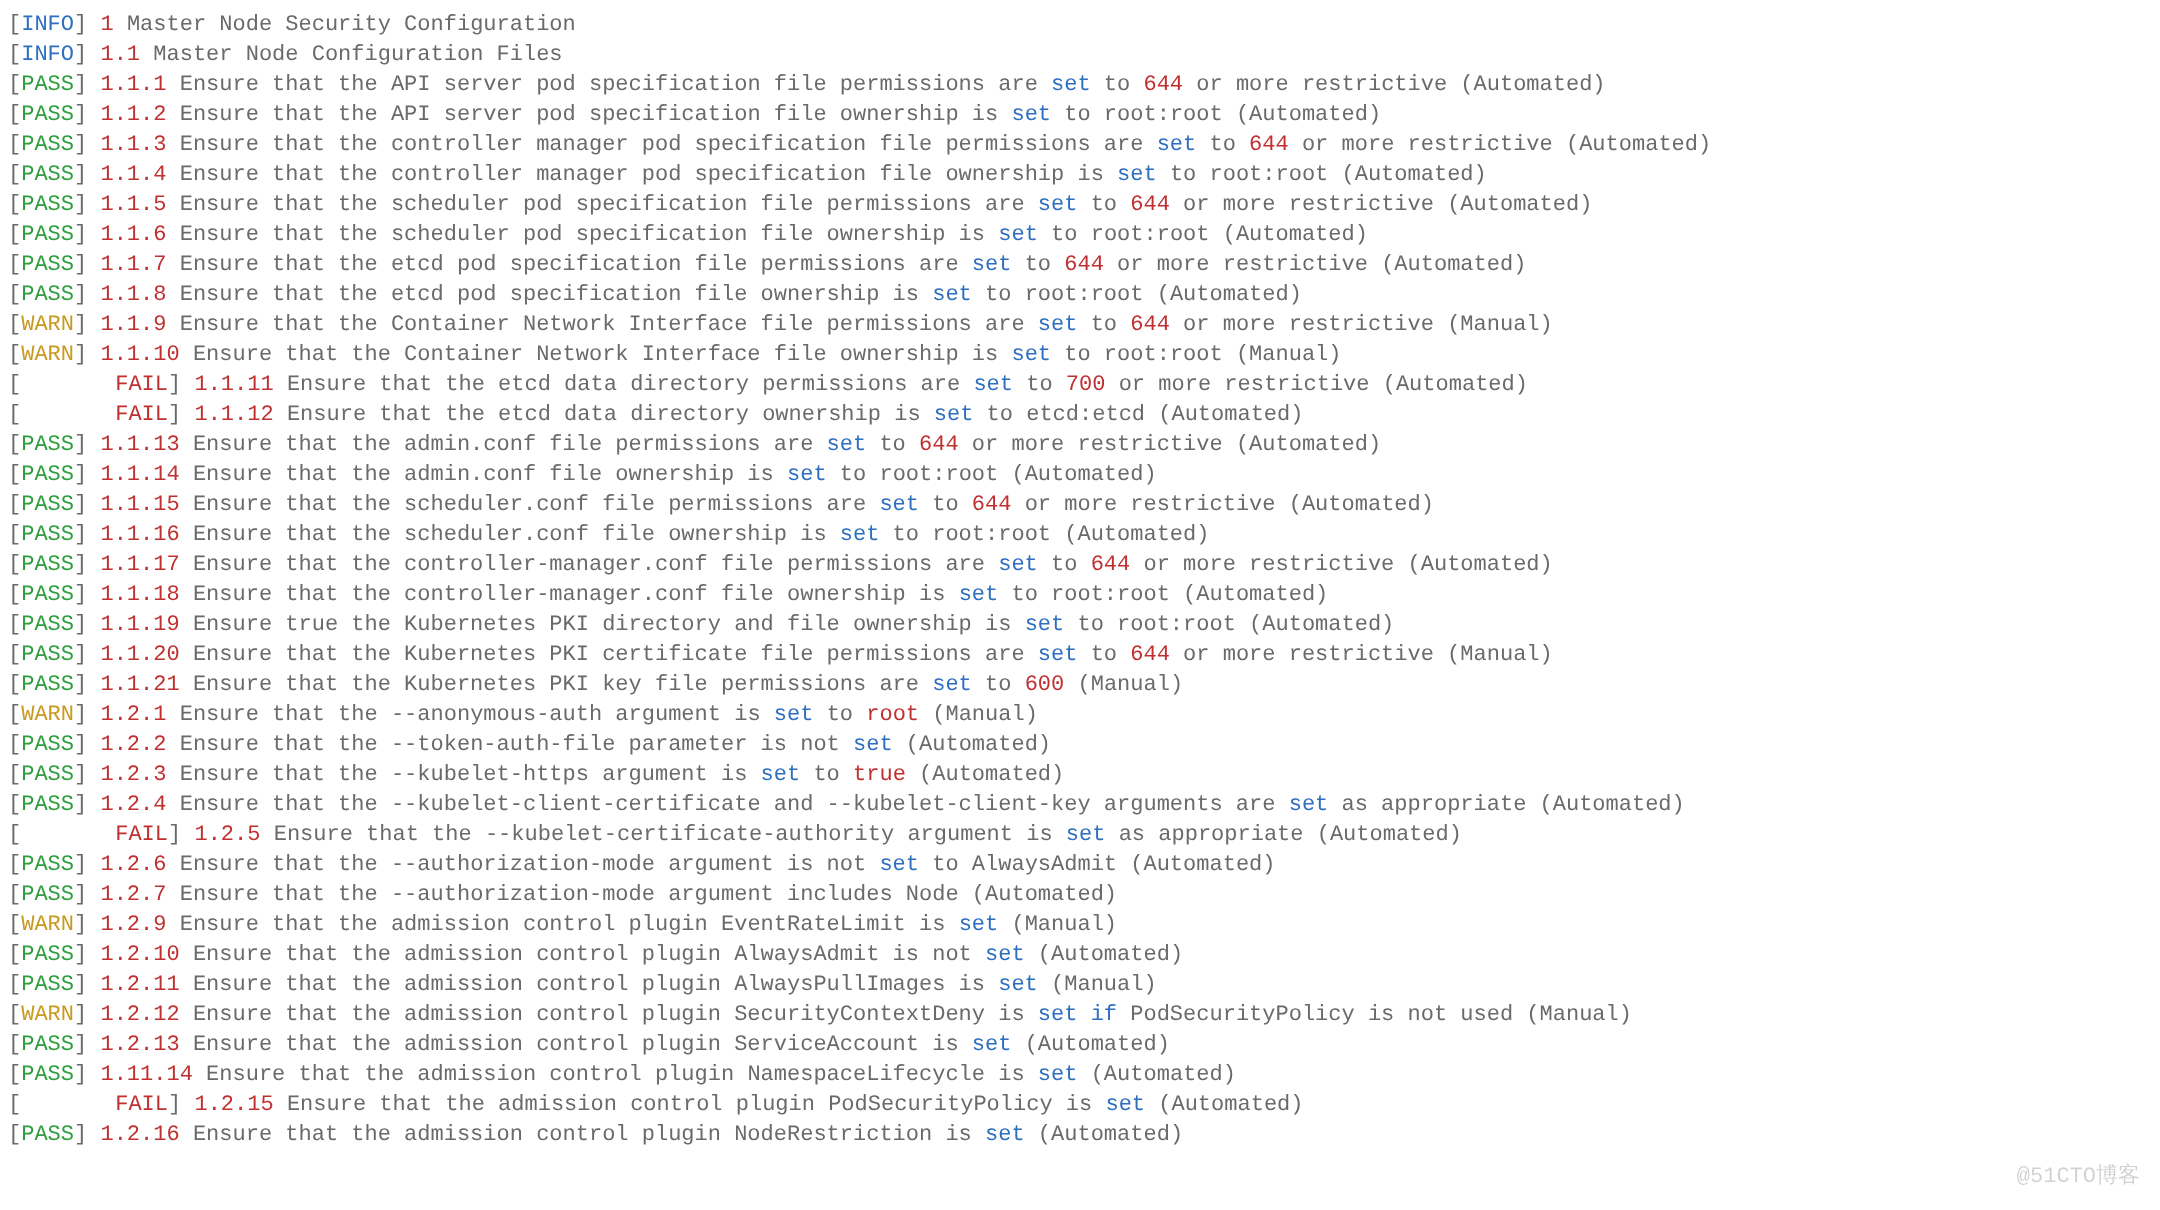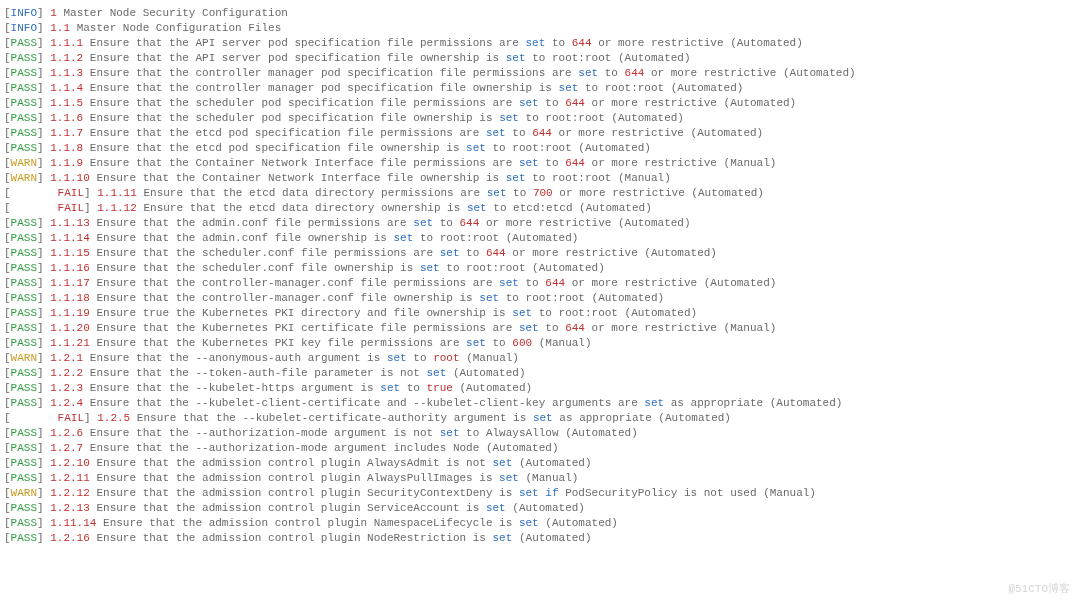--- a/index.html
+++ b/index.html
@@ -54,22 +54,24 @@
     <div class="row"><span class="b">[</span><span class="lvl PASS">PASS</span><span class="b">] </span><span class="num">1.1.17</span><span> </span><span>Ensure that the controller-manager.conf file permissions are </span><span class="kw">set</span><span> to </span><span class="lit">644</span><span> or more restrictive (Automated)</span></div>
     <div class="row"><span class="b">[</span><span class="lvl PASS">PASS</span><span class="b">] </span><span class="num">1.1.18</span><span> </span><span>Ensure that the controller-manager.conf file ownership is </span><span class="kw">set</span><span> to root:root (Automated)</span></div>
     <div class="row"><span class="b">[</span><span class="lvl PASS">PASS</span><span class="b">] </span><span class="num">1.1.19</span><span> </span><span>Ensure true the Kubernetes PKI directory and file ownership is </span><span class="kw">set</span><span> to root:root (Automated)</span></div>
     <div class="row"><span class="b">[</span><span class="lvl PASS">PASS</span><span class="b">] </span><span class="num">1.1.20</span><span> </span><span>Ensure that the Kubernetes PKI certificate file permissions are </span><span class="kw">set</span><span> to </span><span class="lit">644</span><span> or more restrictive (Manual)</span></div>
     <div class="row"><span class="b">[</span><span class="lvl PASS">PASS</span><span class="b">] </span><span class="num">1.1.21</span><span> </span><span>Ensure that the Kubernetes PKI key file permissions are </span><span class="kw">set</span><span> to </span><span class="lit">600</span><span> (Manual)</span></div>
     <div class="row"><span class="b">[</span><span class="lvl WARN">WARN</span><span class="b">] </span><span class="num">1.2.1</span><span> </span><span>Ensure that the --anonymous-auth argument is </span><span class="kw">set</span><span> to </span><span class="lit">root</span><span> (Manual)</span></div>
     <div class="row"><span class="b">[</span><span class="lvl PASS">PASS</span><span class="b">] </span><span class="num">1.2.2</span><span> </span><span>Ensure that the --token-auth-file parameter is not </span><span class="kw">set</span><span> (Automated)</span></div>
     <div class="row"><span class="b">[</span><span class="lvl PASS">PASS</span><span class="b">] </span><span class="num">1.2.3</span><span> </span><span>Ensure that the --kubelet-https argument is </span><span class="kw">set</span><span> to </span><span class="lit">true</span><span> (Automated)</span></div>
     <div class="row"><span class="b">[</span><span class="lvl PASS">PASS</span><span class="b">] </span><span class="num">1.2.4</span><span> </span><span>Ensure that the --kubelet-client-certificate and --kubelet-client-key arguments are </span><span class="kw">set</span><span> as appropriate (Automated)</span></div>
     <div class="row"><span class="b">[</span><span class="lvl FAIL">FAIL</span><span class="b">] </span><span class="num">1.2.5</span><span> </span><span>Ensure that the --kubelet-certificate-authority argument is </span><span class="kw">set</span><span> as appropriate (Automated)</span></div>
-    <div class="row"><span class="b">[</span><span class="lvl PASS">PASS</span><span class="b">] </span><span class="num">1.2.6</span><span> </span><span>Ensure that the --authorization-mode argument is not </span><span class="kw">set</span><span> to AlwaysAllow (Automated)</span></div>
+    <div class="row"><span class="b">[</span><span class="lvl PASS">PASS</span><span class="b">] </span><span class="num">1.2.6</span><span> </span><span>Ensure that the --authorization-mode argument is not </span><span class="kw">set</span><span> to AlwaysAdmit (Automated)</span></div>
     <div class="row"><span class="b">[</span><span class="lvl PASS">PASS</span><span class="b">] </span><span class="num">1.2.7</span><span> </span><span>Ensure that the --authorization-mode argument includes Node (Automated)</span></div>
+    <div class="row"><span class="b">[</span><span class="lvl WARN">WARN</span><span class="b">] </span><span class="num">1.2.9</span><span> </span><span>Ensure that the admission control plugin EventRateLimit is </span><span class="kw">set</span><span> (Manual)</span></div>
     <div class="row"><span class="b">[</span><span class="lvl PASS">PASS</span><span class="b">] </span><span class="num">1.2.10</span><span> </span><span>Ensure that the admission control plugin AlwaysAdmit is not </span><span class="kw">set</span><span> (Automated)</span></div>
     <div class="row"><span class="b">[</span><span class="lvl PASS">PASS</span><span class="b">] </span><span class="num">1.2.11</span><span> </span><span>Ensure that the admission control plugin AlwaysPullImages is </span><span class="kw">set</span><span> (Manual)</span></div>
     <div class="row"><span class="b">[</span><span class="lvl WARN">WARN</span><span class="b">] </span><span class="num">1.2.12</span><span> </span><span>Ensure that the admission control plugin SecurityContextDeny is </span><span class="kw">set</span><span> </span><span class="kw">if</span><span> PodSecurityPolicy is not used (Manual)</span></div>
     <div class="row"><span class="b">[</span><span class="lvl PASS">PASS</span><span class="b">] </span><span class="num">1.2.13</span><span> </span><span>Ensure that the admission control plugin ServiceAccount is </span><span class="kw">set</span><span> (Automated)</span></div>
     <div class="row"><span class="b">[</span><span class="lvl PASS">PASS</span><span class="b">] </span><span class="num">1.11.14</span><span> </span><span>Ensure that the admission control plugin NamespaceLifecycle is </span><span class="kw">set</span><span> (Automated)</span></div>
+    <div class="row"><span class="b">[</span><span class="lvl FAIL">FAIL</span><span class="b">] </span><span class="num">1.2.15</span><span> </span><span>Ensure that the admission control plugin PodSecurityPolicy is </span><span class="kw">set</span><span> (Automated)</span></div>
     <div class="row"><span class="b">[</span><span class="lvl PASS">PASS</span><span class="b">] </span><span class="num">1.2.16</span><span> </span><span>Ensure that the admission control plugin NodeRestriction is </span><span class="kw">set</span><span> (Automated)</span></div>
   </div>
 <div class="watermark">@51CTO博客</div>
 
 </body></html>

